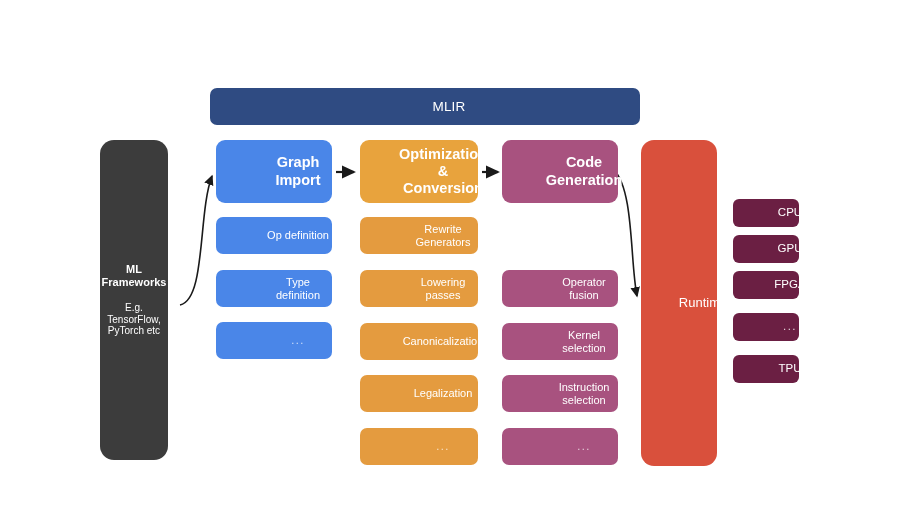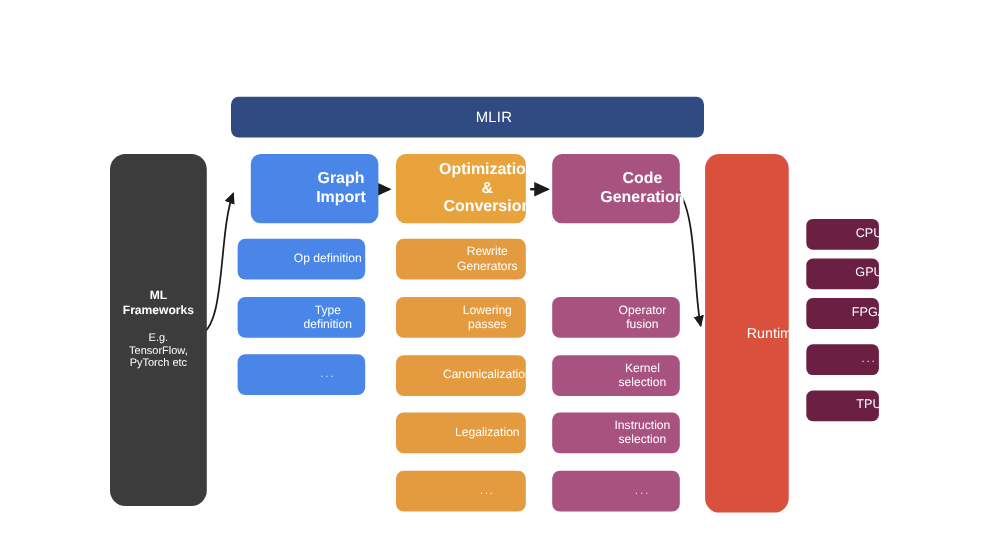--- a/index.html
+++ b/index.html
@@ -37,21 +37,21 @@
     height: 37px;
     background: #2f4b82;
     border-radius: 7px;
     font-size: 13.5px;
     letter-spacing: .2px;
   }
   
   .frameworks {
     left: 100px;
     top: 140px;
-    width: 88px;
+    width: 68px;
     height: 320px;
     background: #3c3c3c;
     border-radius: 14px;
     flex-direction: column;
     font-size: 10.5px;
     padding: 0 4px;
   }
   .frameworks .fw-title {
     font-weight: bold;
     font-size: 11px;
@@ -72,21 +72,21 @@
   }
   
   .stage-head {
     width: 116px;
     height: 63px;
     top: 140px;
     border-radius: 9px;
     font-weight: bold;
     font-size: 14.5px;
   }
-  .stage-head.blue   { left: 216px; background: #4a86e8; margin-left: 12px; }
+  .stage-head.blue   { left: 216px; background: #4a86e8; }
   .stage-head.orange { left: 360px; width: 118px; background: #e8a33d; }
   .stage-head.purple { left: 502px; background: #a85280; background: #a8527f; }
   
   .sub {
     height: 37px;
     border-radius: 7px;
     font-size: 11px;
     font-weight: normal;
   }
   .sub.blue   { left: 216px; width: 116px; background: #4a86e8; }

